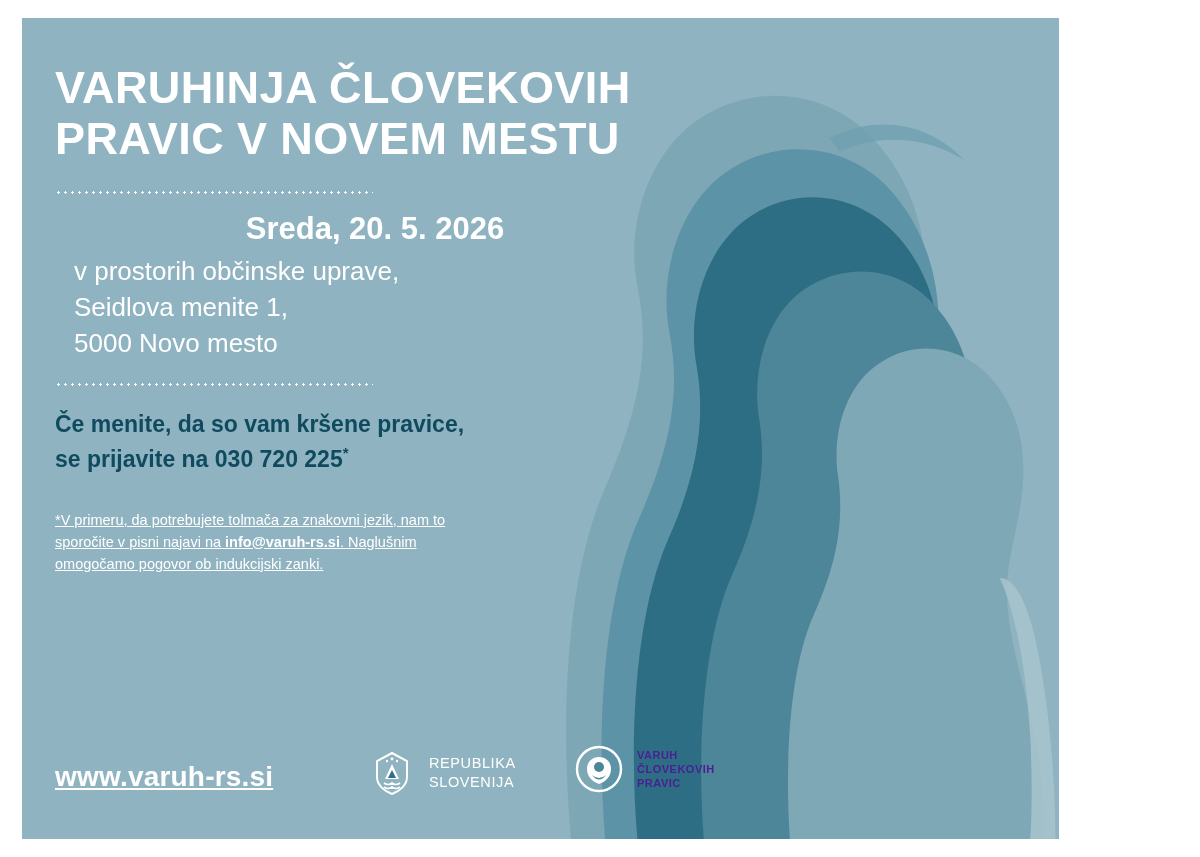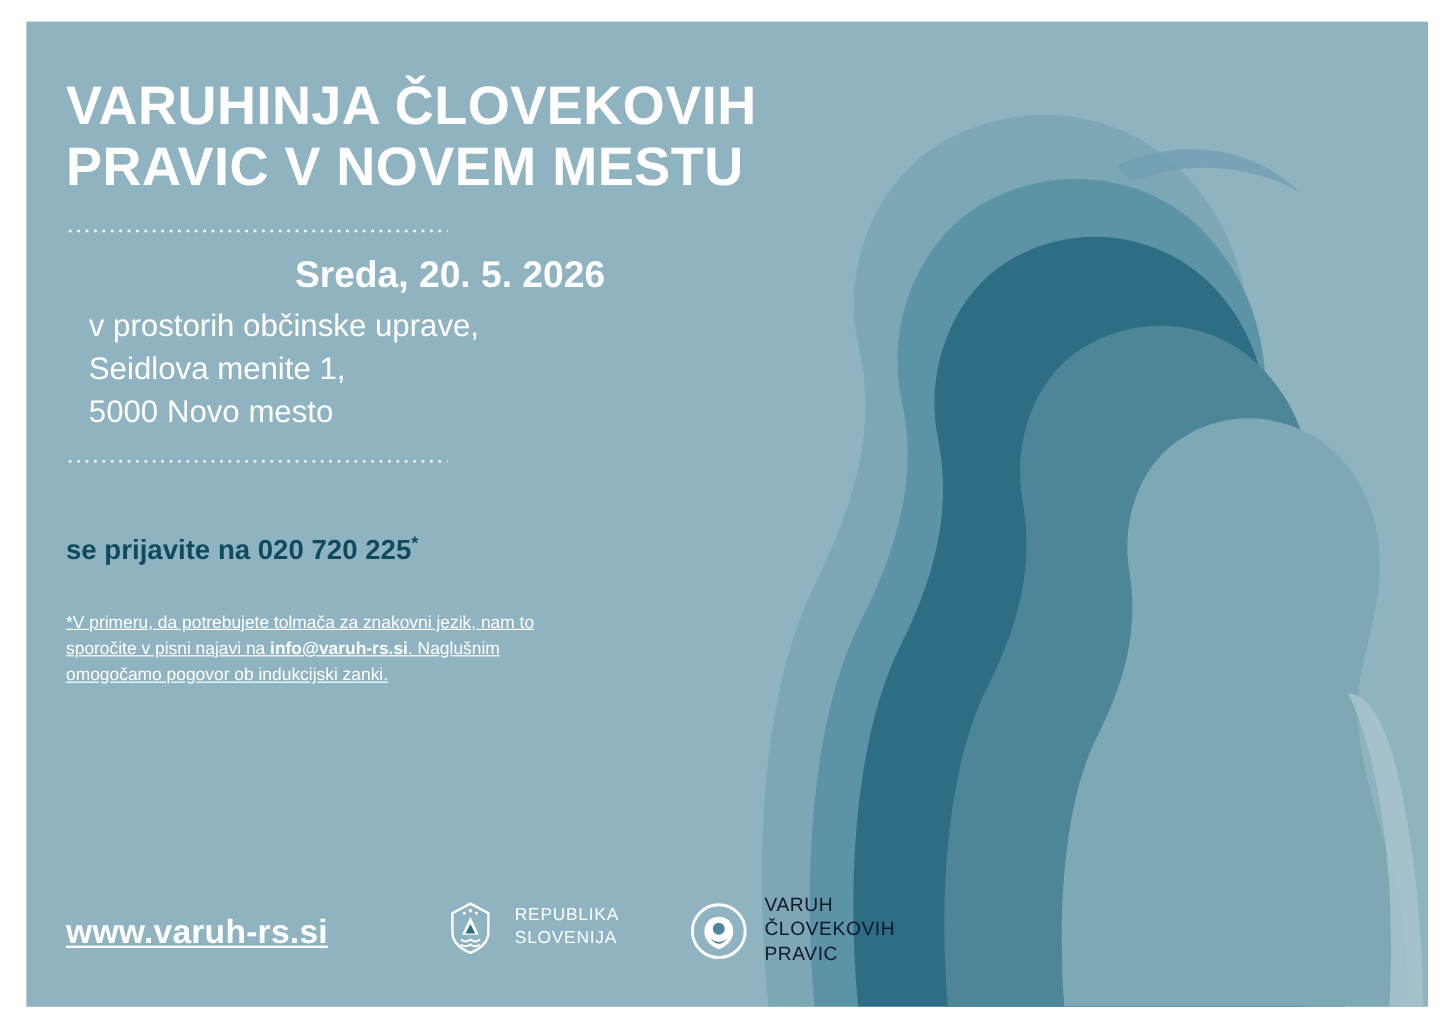--- a/index.html
+++ b/index.html
@@ -11,21 +11,21 @@
     width: 1200px;
     height: 857px;
     font-family: "Liberation Sans", sans-serif;
     overflow: hidden;
   }
 
   .poster {
     position: absolute;
     left: 22px;
     top: 18px;
-    width: 1168px;
+    width: 1037px;
     height: 821px;
     background: #8fb3c0;
     overflow: hidden;
   }
 
   
   .silhouettes {
     position: absolute;
     inset: 0;
     pointer-events: none;
@@ -144,25 +144,26 @@
   }
   .varuh-logo {
     position: absolute;
     left: 520px;
     top: 10px;
     display: flex;
     align-items: center;
     gap: 14px;
   }
   .varuh-text {
-    font-size: 16px;
+    font-size: 11px;
     line-height: 1.28;
-    color: #0f172a;
+    color: #4c1d95;
     letter-spacing: 0.5px;
     white-space: pre-line;
+    font-weight: bold;
   }
 </style>
 </head>
 <body>
 
 <div class="poster">
 
   <div class="silhouettes">
     <svg viewBox="0 0 1156 821" preserveAspectRatio="none">
 
@@ -188,22 +189,22 @@
     <div class="rule"></div>
 
     <div class="date">Sreda, 20. 5. 2026</div>
     <div class="addr-line">v prostorih občinske uprave,</div>
     <div class="addr-line">Seidlova menite 1,</div>
     <div class="addr-line">5000 Novo mesto</div>
 
     <div class="rule second"></div>
 
     <p class="cta">
-      <br>
-      <span>se prijavite na 020 720 225</span><span class="phone-star">*</span>
+      <span>Če menite, da so vam kršene pravice,</span><br>
+      <span>se prijavite na 030 720 225</span><span class="phone-star">*</span>
     </p>
 
     <p class="note">
       <span>*V primeru, da potrebujete tolmača za znakovni jezik, nam to sporočite v pisni najavi na </span><b>info@varuh-rs.si</b><span>. Naglušnim omogočamo pogovor ob indukcijski zanki.</span>
     </p>
   </div>
 
   <div class="footer">
     <div class="website">www.varuh-rs.si</div>
 

